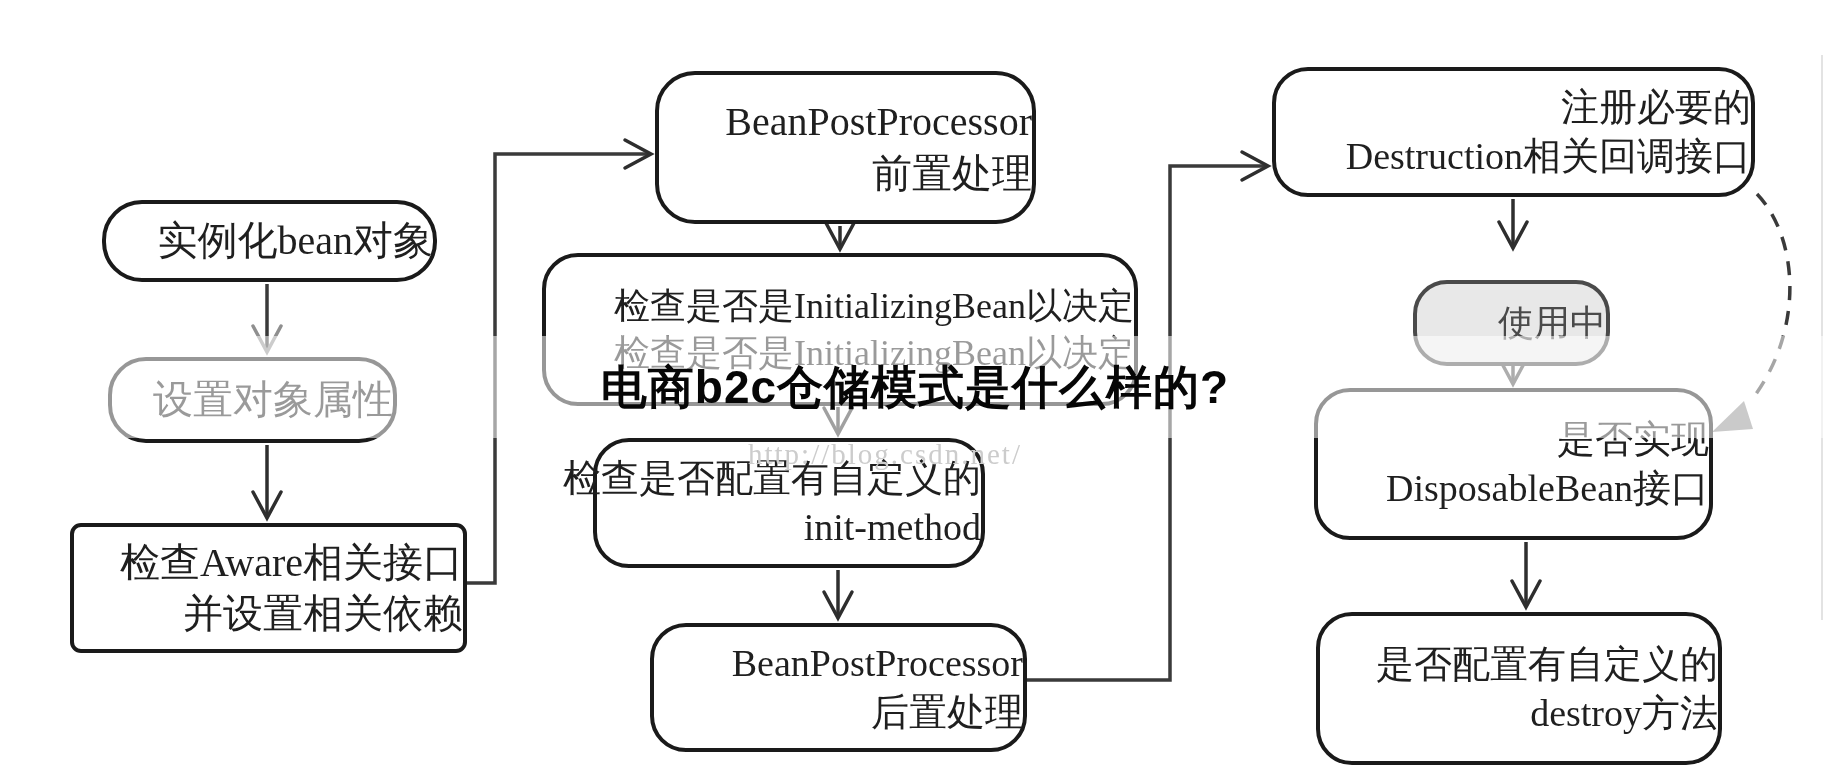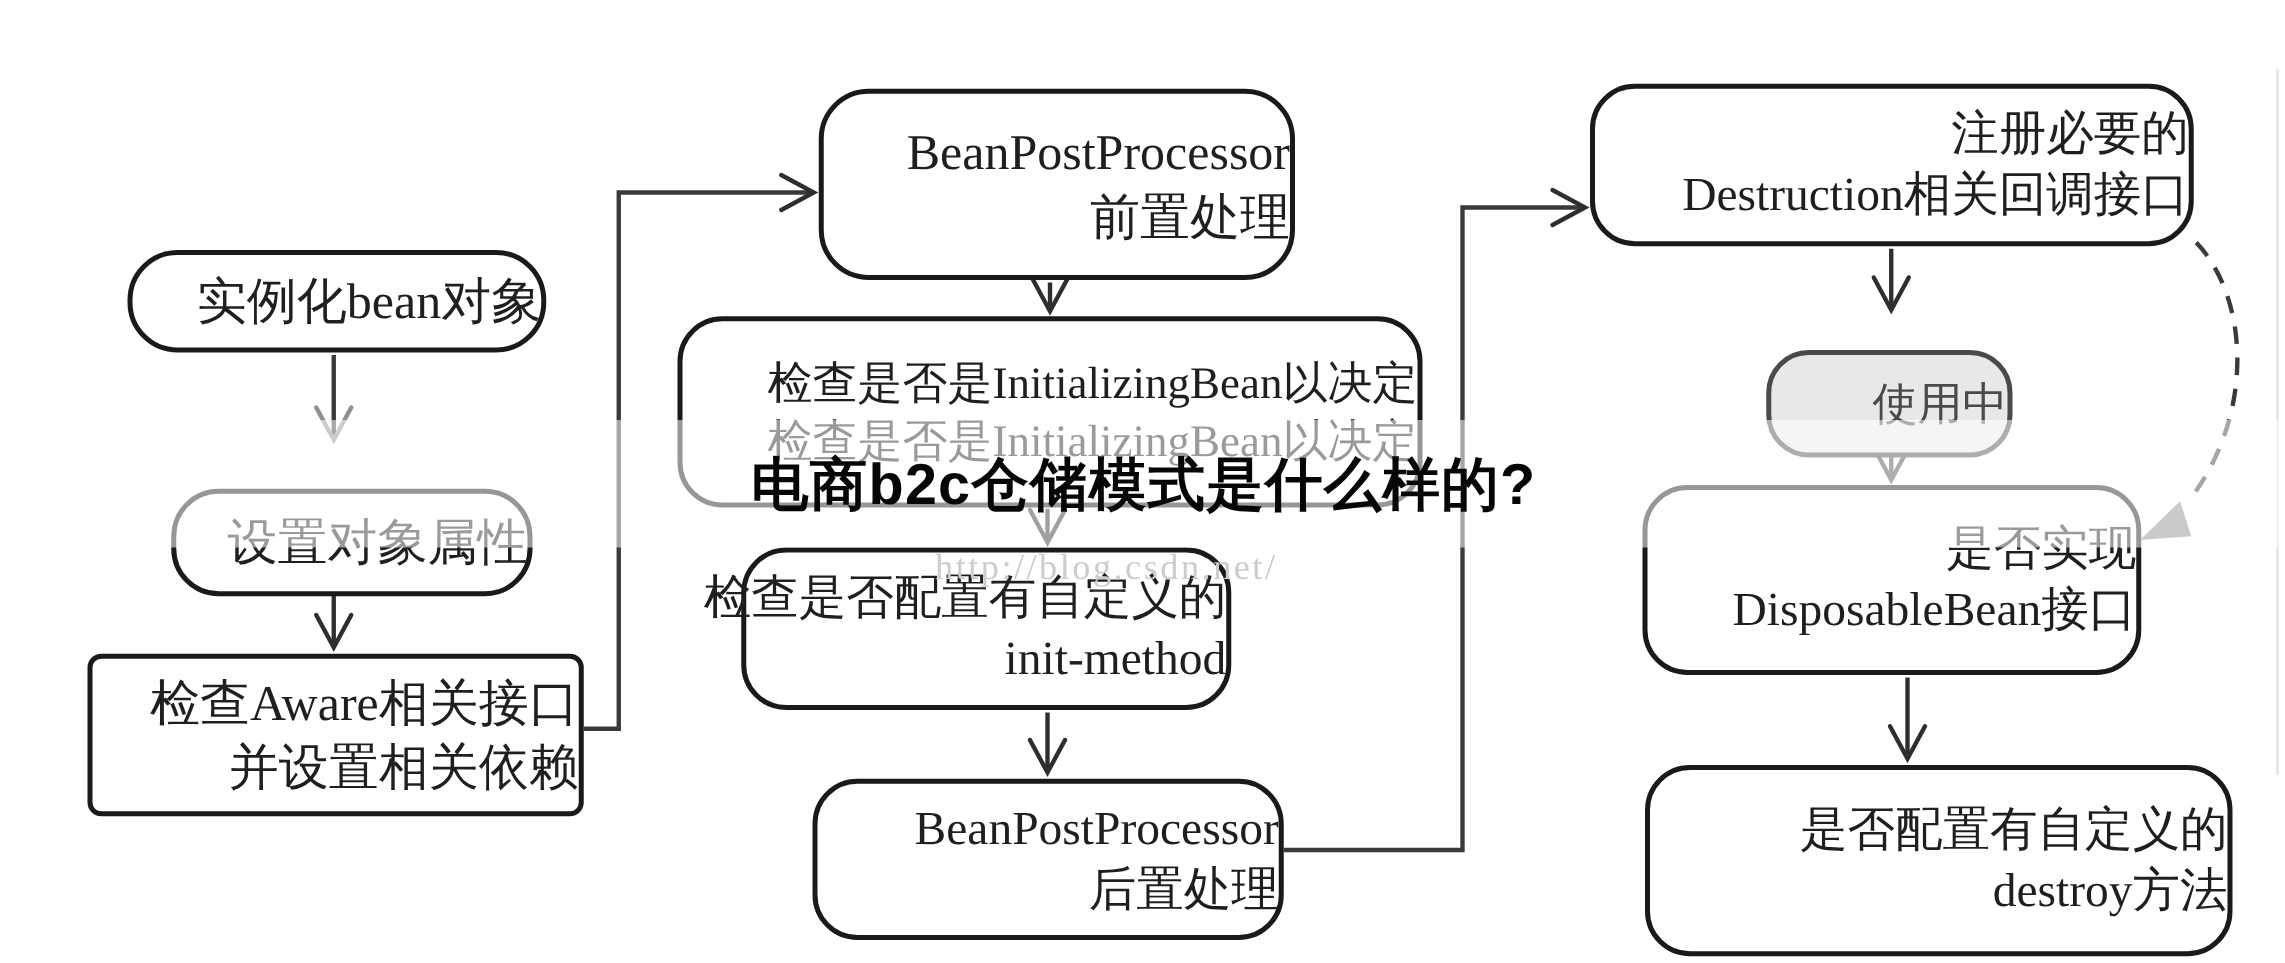--- a/index.html
+++ b/index.html
@@ -59,21 +59,21 @@
       <path d="M 1499 358 L 1513 384 L 1527 358" fill="none" stroke="#4a4a4a" stroke-width="3.5" stroke-linecap="round"></path>
       <polyline points="1526,542 1526,607" fill="none" stroke="#2e2e2e" stroke-width="3.5" stroke-linejoin="miter"></polyline>
       <path d="M 1512 581 L 1526 607 L 1540 581" fill="none" stroke="#2e2e2e" stroke-width="3.5" stroke-linecap="round"></path>
       <path d="M 1757 194 C 1799 238 1805 332 1750 402" fill="none" stroke="#3a3a3a" stroke-width="3.5" stroke-linejoin="miter" stroke-dasharray="14 11"></path>
       <polygon points="1712,432 1744,401 1753,429" fill="#8a8a8a"></polygon>
     </svg>
   <div id="nodes">
       <div class="node v-black" style="left: 102px; top: 200px; width: 335px; height: 82px; border-radius: 40px; font-size: 40px;">
         <div class="nline">实例化bean对象</div>
       </div>
-      <div class="node v-black" style="left: 137px; top: 357px; width: 289px; height: 86px; border-radius: 38px; font-size: 40px; margin-top: 34px;">
+      <div class="node v-black" style="left: 108px; top: 357px; width: 289px; height: 86px; border-radius: 38px; font-size: 40px;">
         <div class="nline">设置对象属性</div>
       </div>
       <div class="node v-black" style="left: 70px; top: 523px; width: 397px; height: 130px; border-radius: 11px; font-size: 40px;">
         <div class="nline">检查Aware相关接口</div>
         <div class="nline">并设置相关依赖</div>
       </div>
       <div class="node v-black" style="left: 655px; top: 71px; width: 381px; height: 153px; border-radius: 40px; font-size: 40px;">
         <div class="nline">BeanPostProcessor</div>
         <div class="nline">前置处理</div>
       </div>
@@ -93,21 +93,21 @@
         <div class="nline">注册必要的</div>
         <div class="nline">Destruction相关回调接口</div>
       </div>
       <div class="node v-filled" style="left: 1413px; top: 252px; width: 197px; height: 86px; border-radius: 34px; font-size: 36px; margin-top: 28px;">
         <div class="nline">使用中</div>
       </div>
       <div class="node v-black" style="left: 1314px; top: 388px; width: 399px; height: 152px; border-radius: 36px; font-size: 38px; padding-left: 32px;">
         <div class="nline">是否实现</div>
         <div class="nline">DisposableBean接口</div>
       </div>
-      <div class="node v-black" style="left: 1316px; top: 612px; width: 470px; height: 153px; border-radius: 36px; font-size: 38px;">
+      <div class="node v-black" style="left: 1316px; top: 612px; width: 406px; height: 153px; border-radius: 36px; font-size: 38px;">
         <div class="nline">是否配置有自定义的</div>
         <div class="nline">destroy方法</div>
       </div>
     </div>
   <div class="edge-artifact"></div>
   <div class="fade-band"></div>
   <div class="overlay-title">电商b2c仓储模式是什么样的?</div>
   <div class="watermark">http://blog.csdn.net/</div>
 </div>
 

